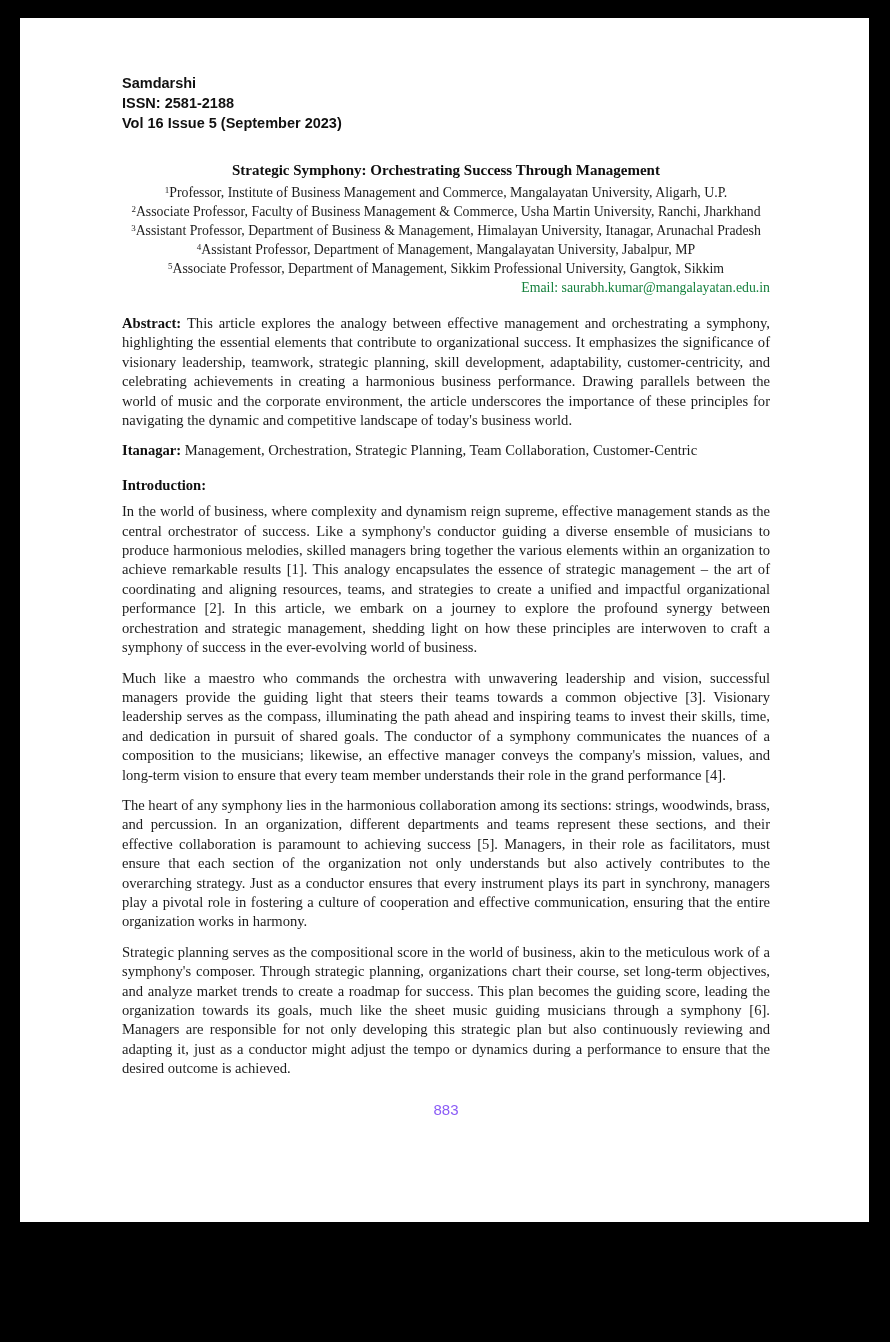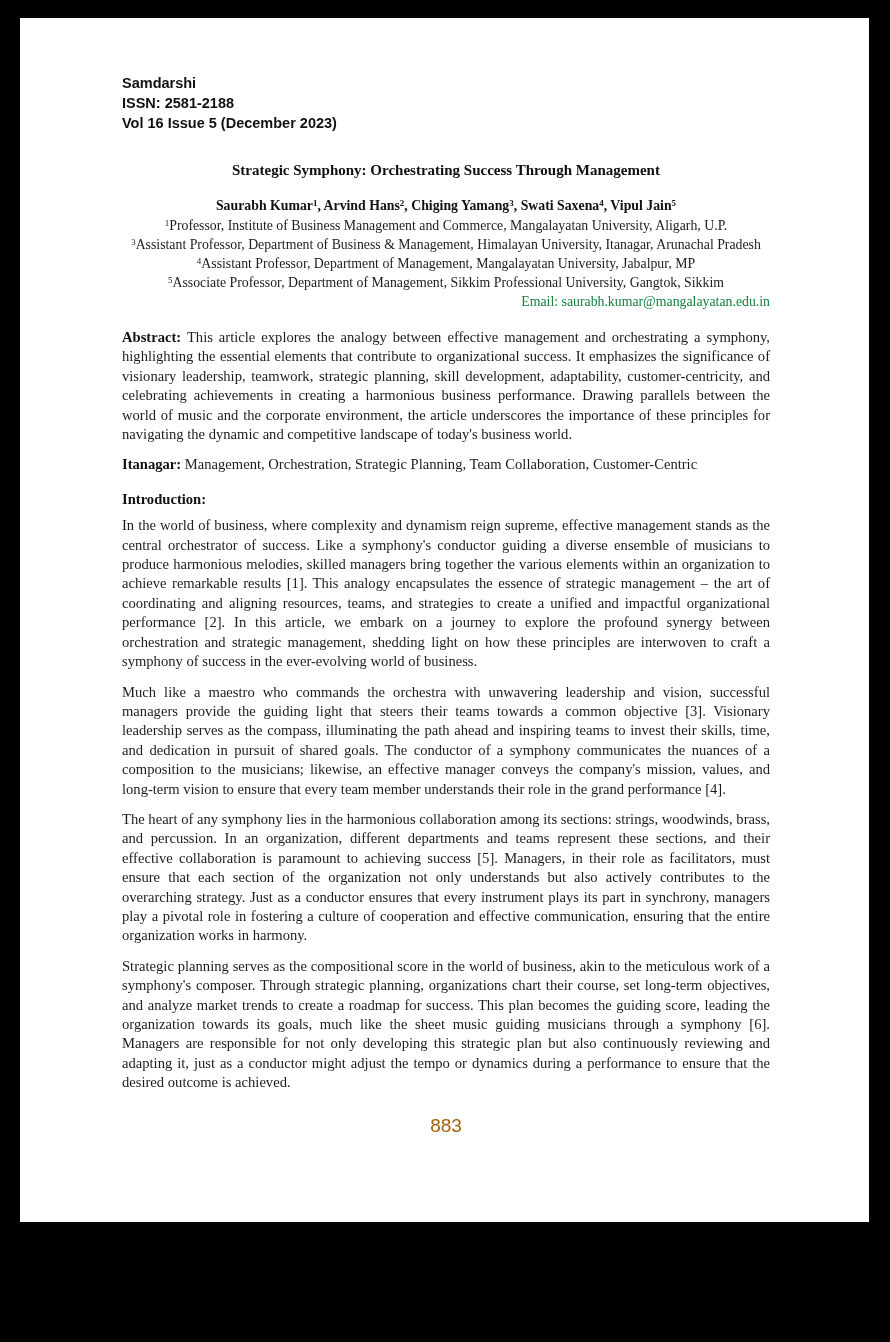--- a/index.html
+++ b/index.html
@@ -88,42 +88,42 @@
   .section-heading {
     font-size: 14.6px;
     font-weight: bold;
     line-height: 19.4px;
     margin: 15px 0 7px 0;
     color: #111111;
   }
   .page-number {
     text-align: center;
     font-family: "Liberation Sans", sans-serif;
-    font-size: 19px;
-    color: #a16207;
+    font-size: 15px;
+    color: #8b5cf6;
     margin-top: 22px;
   }
 </style>
 </head>
 <body>
 
 <div class="page">
 
   <div class="journal-header">
     <div>Samdarshi</div>
     <div>ISSN: 2581-2188</div>
-    <div>Vol 16 Issue 5 (December 2023)</div>
+    <div>Vol 16 Issue 5 (September 2023)</div>
   </div>
 
   <h1 class="article-title">Strategic Symphony: Orchestrating Success Through Management</h1>
 
-  <div class="author-line"><span>Saurabh Kumar</span><sup>1</sup>, <span>Arvind Hans</span><sup>2</sup>, <span>Chiging Yamang</span><sup>3</sup>, <span>Swati Saxena</span><sup>4</sup>, <span>Vipul Jain</span><sup>5</sup></div>
 
   <div class="affiliations">
       <div><sup>1</sup>Professor, Institute of Business Management and Commerce, Mangalayatan University, Aligarh, U.P.</div>
+      <div><sup>2</sup>Associate Professor, Faculty of Business Management &amp; Commerce, Usha Martin University, Ranchi, Jharkhand</div>
       <div><sup>3</sup>Assistant Professor, Department of Business &amp; Management, Himalayan University, Itanagar, Arunachal Pradesh</div>
       <div><sup>4</sup>Assistant Professor, Department of Management, Mangalayatan University, Jabalpur, MP</div>
       <div><sup>5</sup>Associate Professor, Department of Management, Sikkim Professional University, Gangtok, Sikkim</div>
     </div>
 
   <div class="email-line">
     <span>Email:</span>
     <span>saurabh.kumar@mangalayatan.edu.in</span>
   </div>
 

